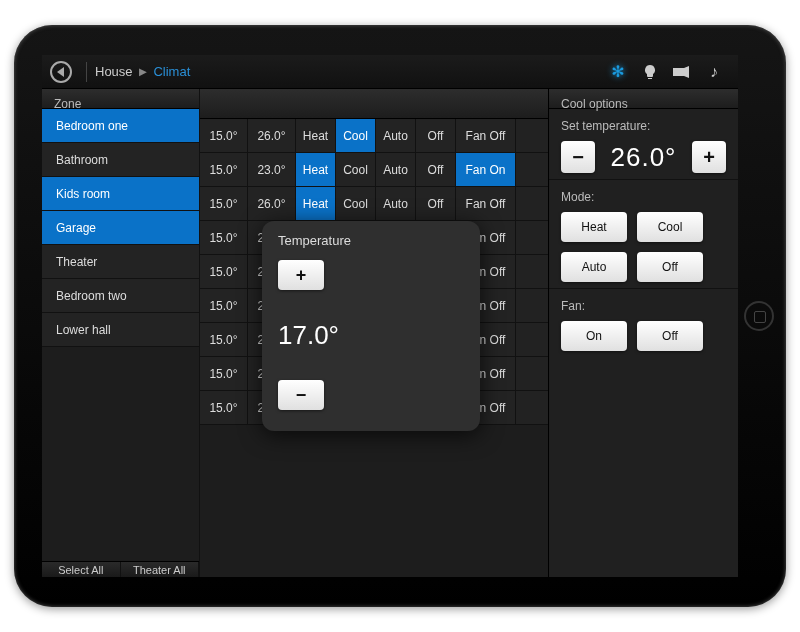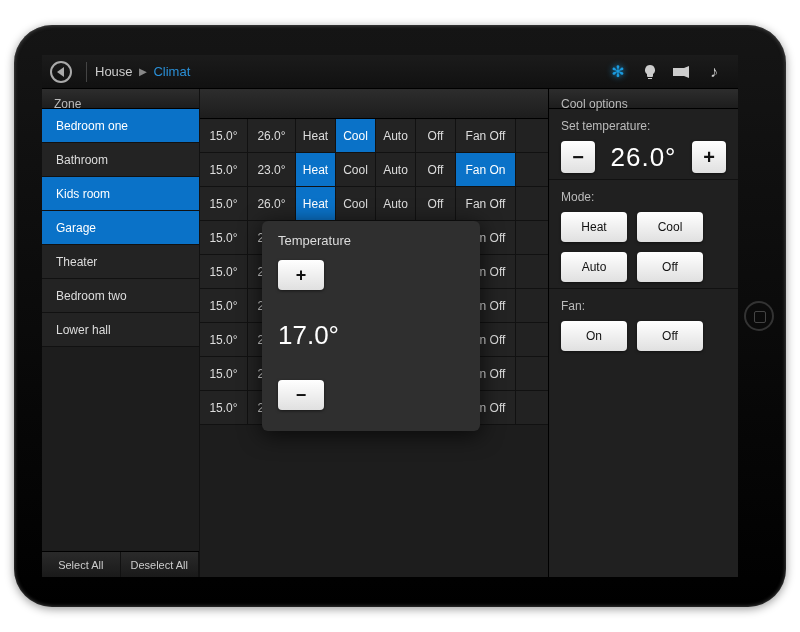--- a/index.html
+++ b/index.html
@@ -85,21 +85,21 @@
     height: 34px; line-height: 34px; padding: 0 14px;
     border-bottom: 1px solid #111;
     background: #232323;
     font-size: 12px; color: #ddd;
   }
   .zone-item.selected {
     background: #0a72c8; color: #fff;
   }
   .zone-filler { flex: 1; background: #1d1d1d; }
   .zone-footer {
-    height: 26px; display: flex;
+    height: 16px; display: flex;
     background: linear-gradient(#2a2a2a, #1a1a1a);
     border-top: 1px solid #000;
   }
   .foot-btn {
     flex: 1; font-size: 11px; color: #ccc;
     display: flex; align-items: center; justify-content: center;
     border-right: 1px solid #111;
   }
   
   .grid-col { flex: 1; display: flex; flex-direction: column; }
@@ -150,21 +150,21 @@
     display: flex; align-items: center; justify-content: center;
     font-size: 12px;
     box-shadow: 0 1px 3px rgba(0,0,0,0.5);
   }
   
   .popup {
     position: absolute;
     left: 220px; top: 132px;
     width: 218px; height: 210px;
     background: #2f2f2f;
-    border-radius: 6px;
+    border-radius: 12px;
     box-shadow: 0 4px 22px rgba(0,0,0,0.7);
     padding: 12px 16px;
   }
   .popup-title { color: #ddd; font-size: 13px; margin-bottom: 12px; }
   .popup-body { display: flex; gap: 18px; height: 150px; }
   .popup-left {
     flex: 1; display: flex; flex-direction: column; justify-content: space-between;
     align-items: flex-start;
   }
   .popup-temp { font-size: 26px; color: #fff; }
@@ -239,21 +239,21 @@
             <div class="zone-item">Bathroom</div>
             <div class="zone-item selected">Kids room</div>
             <div class="zone-item selected">Garage</div>
             <div class="zone-item">Theater</div>
             <div class="zone-item">Bedroom two</div>
             <div class="zone-item">Lower hall</div>
           </div>
         <div class="zone-filler"></div>
         <div class="zone-footer">
           <div class="foot-btn">Select All</div>
-          <div class="foot-btn">Deselect All</div>
+          <div class="foot-btn">Theater All</div>
         </div>
       </div>
 
       <div class="grid-col">
         <div class="grid-header"></div>
         <div id="grid-body">
             <div class="grid-row">
               <div class="cell temp1">15.0°</div>
               <div class="cell temp2">26.0°</div>
               <div class="cell mode">Heat</div>

